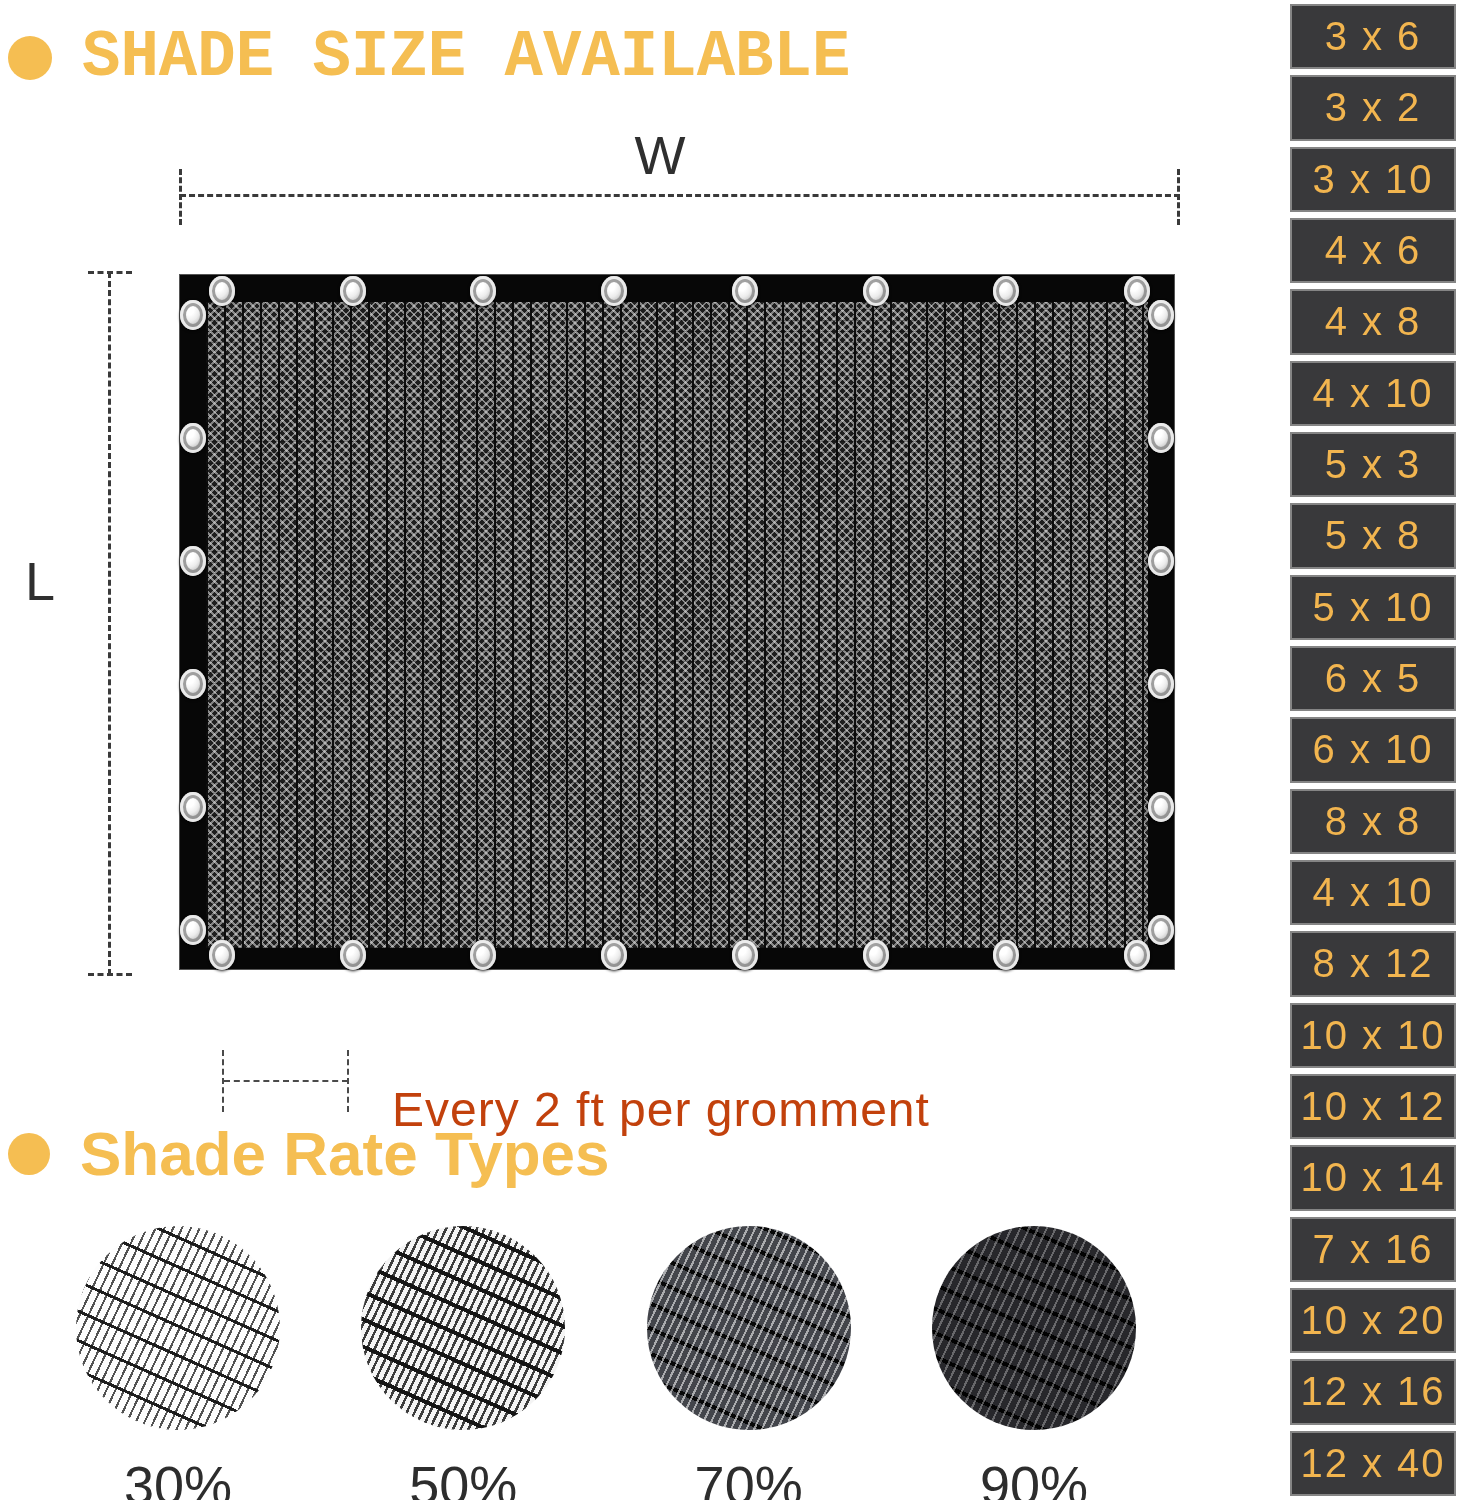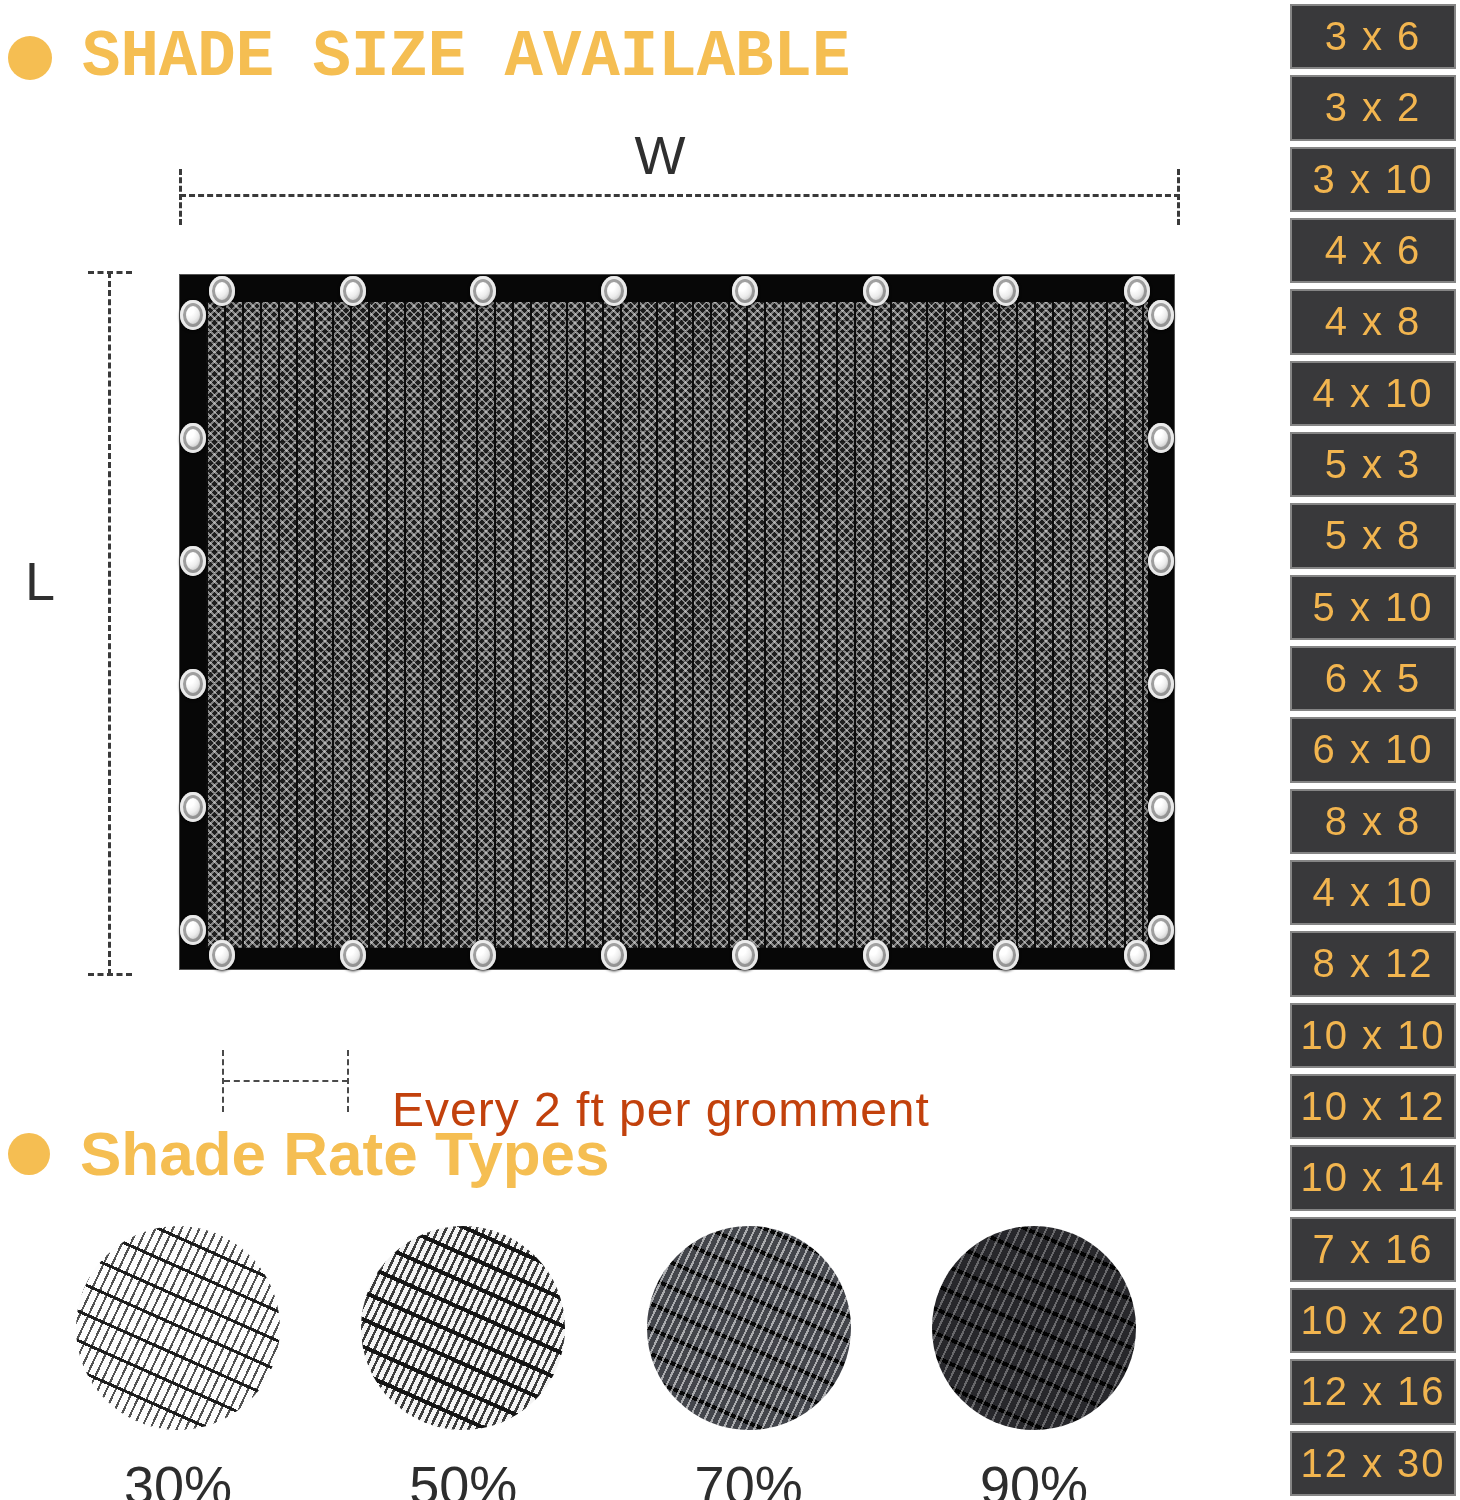--- a/index.html
+++ b/index.html
@@ -169,16 +169,16 @@
       <div class="size-box">6 x 10</div>
       <div class="size-box">8 x 8</div>
       <div class="size-box">4 x 10</div>
       <div class="size-box">8 x 12</div>
       <div class="size-box">10 x 10</div>
       <div class="size-box">10 x 12</div>
       <div class="size-box">10 x 14</div>
       <div class="size-box">7 x 16</div>
       <div class="size-box">10 x 20</div>
       <div class="size-box">12 x 16</div>
-      <div class="size-box">12 x 30</div>
+      <div class="size-box">12 x 40</div>
     </div>
 
 </div>
 
 </body></html>

